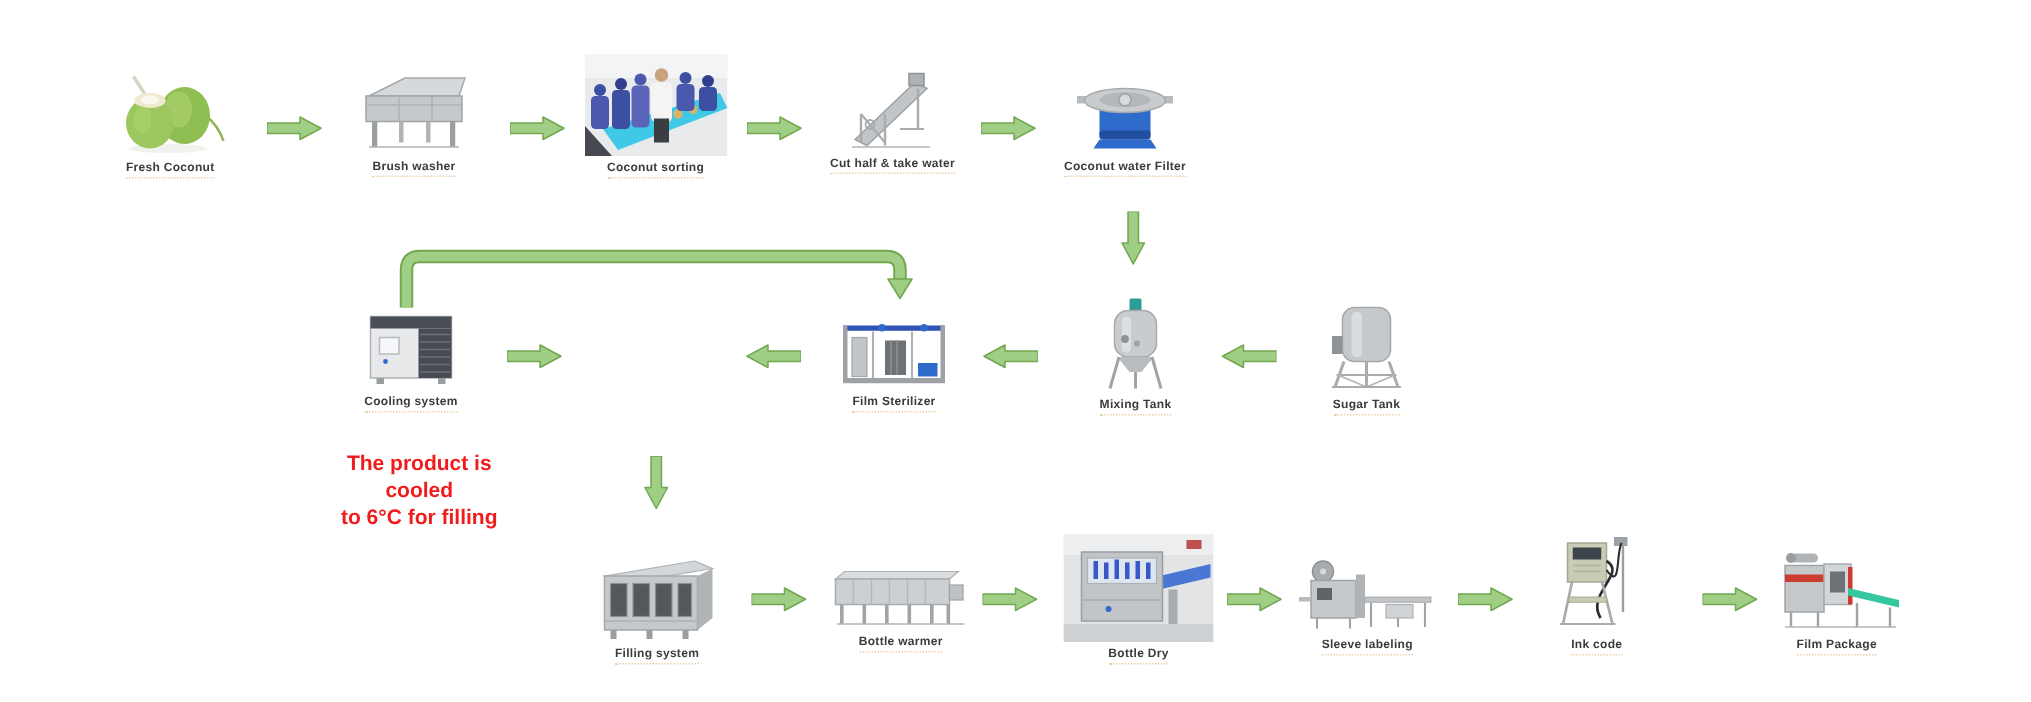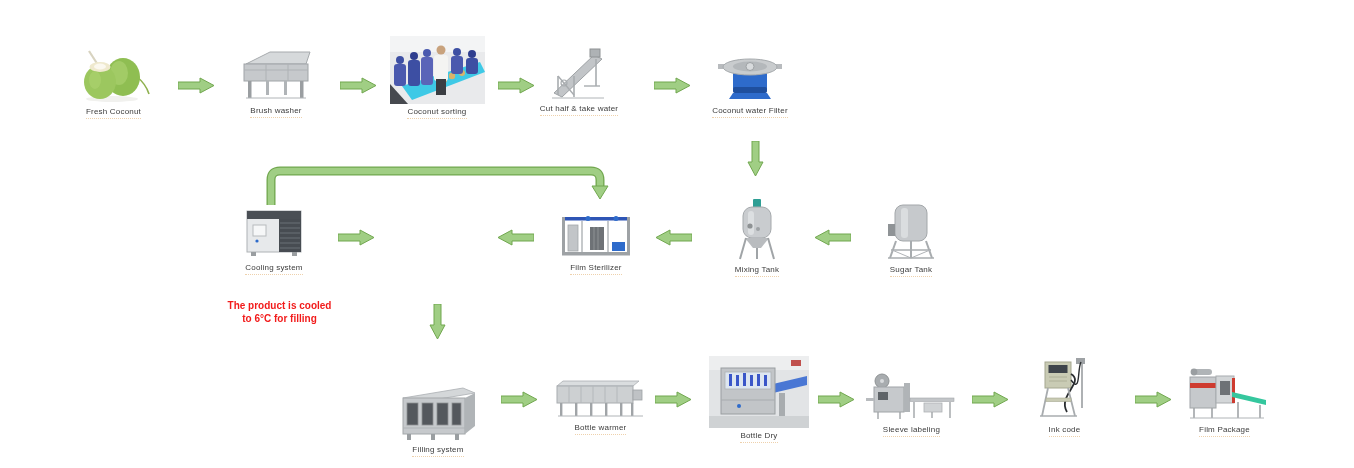--- a/index.html
+++ b/index.html
@@ -4,25 +4,25 @@
 <style>
   html,body{margin:0;padding:0;}
   body{background:#fff;font-family:"Liberation Sans",sans-serif;}
   .canvas{position:relative;width:1354px;height:468px;background:var(--background,#fff);overflow:hidden;}
   .overlay{position:absolute;left:0;top:0;pointer-events:none;}
   .loop-outline{fill:none;stroke:var(--arrow-stroke,#71A74F);stroke-width:9;stroke-linecap:butt;}
   .loop-fill{fill:none;stroke:var(--arrow-fill,#A0CE84);stroke-width:6.4;stroke-linecap:butt;}
   .loop-head{fill:var(--arrow-fill,#A0CE84);stroke:var(--arrow-stroke,#71A74F);stroke-width:1;stroke-linejoin:round;}
   .node{position:absolute;display:flex;flex-direction:column;align-items:center;}
   .node .art{display:block;}
-  .label{margin-top:4px;font-size:8px;font-weight:normal;color:var(--label-color,#3b3b3b);letter-spacing:.2px;white-space:nowrap;border-bottom:1px dotted rgba(224,172,104,.55);padding-bottom:1px;line-height:1.1;}
+  .label{margin-top:4px;font-size:8px;font-weight:bold;color:var(--label-color,#3b3b3b);letter-spacing:.2px;white-space:nowrap;border-bottom:1px dotted rgba(224,172,104,.55);padding-bottom:1px;line-height:1.1;}
   .block-arrow{position:absolute;}
   .block-arrow polygon{fill:var(--arrow-fill,#A0CE84);stroke:var(--arrow-stroke,#71A74F);stroke-width:1;stroke-linejoin:round;}
   .block-arrow.flip{transform:scaleX(-1);}
-  .note{position:absolute;text-align:center;font-size:10px;font-weight:bold;color:var(--note-color,#f21b1b);line-height:1.3;}
+  .note{position:absolute;text-align:center;font-size:14px;font-weight:bold;color:var(--note-color,#f21b1b);line-height:1.3;}
 </style>
 </head>
 <body>
 
 <div class="canvas">
 
   <svg class="overlay" width="1354" height="468" viewBox="0 0 1354 468">
     <path class="loop-outline" d="M271 205 L271 180 Q271 171 280 171 L591 171 Q600 171 600 180 L600 187"></path>
     <path class="loop-fill" d="M271 205 L271 180 Q271 171 280 171 L591 171 Q600 171 600 180 L600 187"></path>
     <polygon class="loop-head" points="592,186 608,186 600,199"></polygon>
@@ -81,21 +81,21 @@
           <rect x="46" y="43" width="10" height="16" fill="#3A3D42"></rect>
         <circle cx="67" cy="16" r="4" fill="#3D4FA3"></circle>
           <rect x="61" y="20" width="12" height="18" rx="3" fill="#4A59AE"></rect>
         <circle cx="82" cy="18" r="4" fill="#2F3E8F"></circle>
           <rect x="76" y="22" width="12" height="16" rx="3" fill="#3D4FA3"></rect>
       </g>
     </svg>
     <div class="label">Coconut sorting</div>
   </div>
 
-  <div class="node" style="left:544px;top:46px;width:70px">
+  <div class="node" style="left:560px;top:46px;width:70px">
     <svg class="art" width="70" height="55" viewBox="0 0 70 55">
       <polygon points="10,47 50,9 58,13 18,51" fill="#C2C5C8" stroke="#9EA2A5" stroke-width="1"></polygon>
       <rect x="46" y="3" width="10" height="8" fill="#AEB2B5" stroke="#8E9294" stroke-width="1"></rect>
       <line x1="14" y1="49" x2="14" y2="30" stroke="#A8ACAF" stroke-width="1.6"></line>
       <line x1="14" y1="30" x2="30" y2="49" stroke="#A8ACAF" stroke-width="1.4"></line>
       <line x1="30" y1="30" x2="30" y2="51" stroke="#A8ACAF" stroke-width="1.6"></line>
       <line x1="52" y1="13" x2="52" y2="40" stroke="#A8ACAF" stroke-width="1.6"></line>
       <line x1="40" y1="40" x2="56" y2="40" stroke="#A8ACAF" stroke-width="1.4"></line>
       <line x1="8" y1="52" x2="60" y2="52" stroke="#B0B4B7"></line>
       <circle cx="20" cy="37" r="3" fill="none" stroke="#A8ACAF" stroke-width="1.2"></circle>
@@ -221,21 +221,21 @@
 
   <div class="note" style="left:227px;top:299px;width:105px">
     <div>The product is cooled</div>
     <div>to 6°C for filling</div>
   </div>
 
   <svg class="block-arrow" style="left:429px;top:304px" width="17" height="36" viewBox="0 0 17 36">
       <polygon points="5,0 12,0 12,21 16,21 8.5,35 1,21 5,21"></polygon>
     </svg>
 
-  <div class="node" style="left:397px;top:380px;width:82px">
+  <div class="node" style="left:397px;top:366px;width:82px">
     <svg class="art" width="82" height="62" viewBox="0 0 82 62">
       <polygon points="6,18 66,8 78,13 18,23" fill="#D4D7D9" stroke="#ABAFB2" stroke-width=".8"></polygon>
       <rect x="6" y="18" width="62" height="36" fill="#C6C9CC" stroke="#A3A7AA" stroke-width="1"></rect>
       <polygon points="68,18 78,13 78,46 68,54" fill="#B0B4B7"></polygon>
       <g fill="#54585D" stroke="#8E9294" stroke-width=".8">
         <rect x="10" y="23" width="11" height="22"></rect>
           <rect x="25" y="23" width="11" height="22"></rect>
         <rect x="40" y="23" width="11" height="22"></rect>
           <rect x="55" y="23" width="9" height="22"></rect>
       </g>

